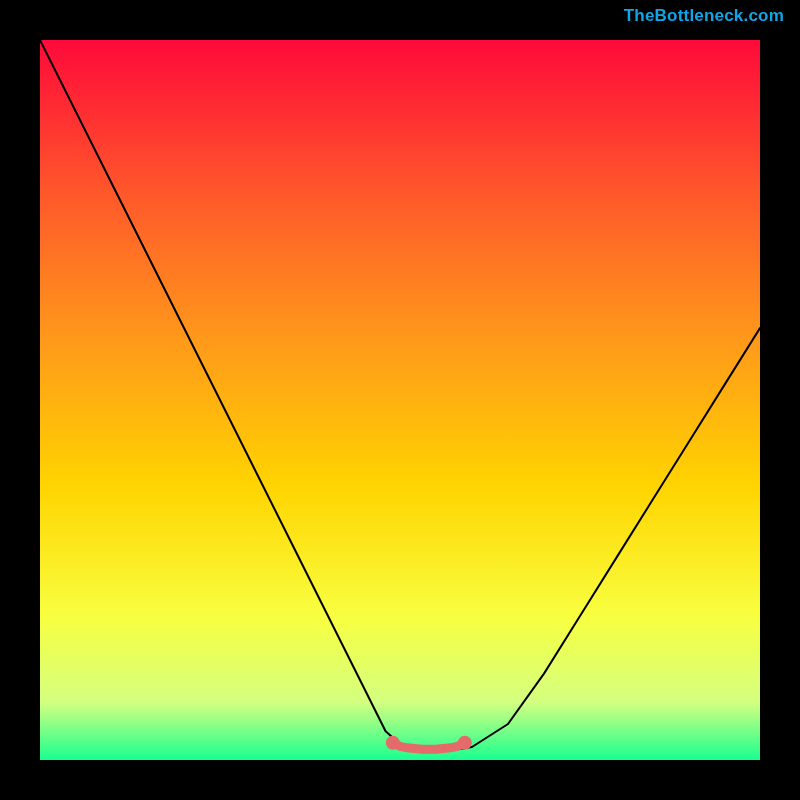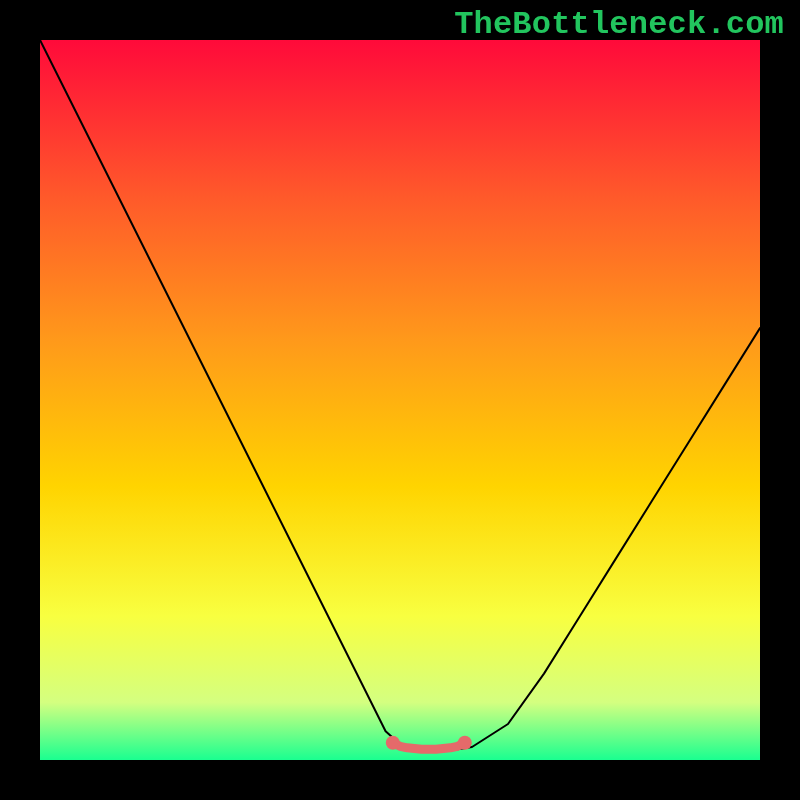--- a/index.html
+++ b/index.html
@@ -38,24 +38,24 @@
     left: 0;
     top: 0;
     width: 720px;
     height: 720px;
     overflow: visible;
   }
   .watermark {
     position: absolute;
     top: 6px;
     right: 16px;
-    font-family: Liberation Mono, monospace;
-    font-size: 32px;
+    font-family: Liberation Sans, sans-serif;
+    font-size: 17px;
     font-weight: 600;
-    color: #22c55e;
+    color: #0ea5e9;
     letter-spacing: 0.2px;
   }
 </style>
 </head>
 <body>
 
 <div class="frame">
 
   <div class="watermark">TheBottleneck.com</div>
 

